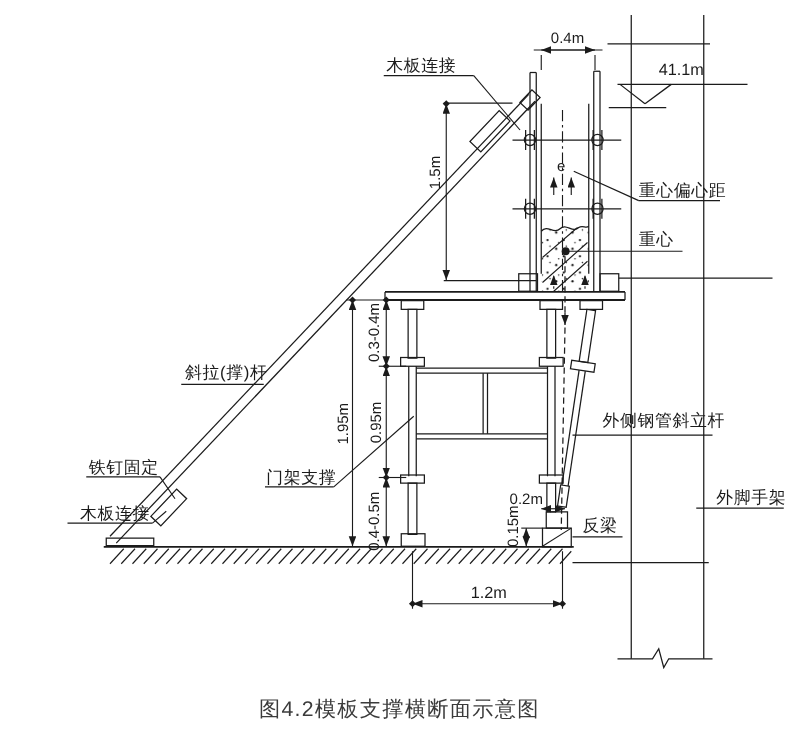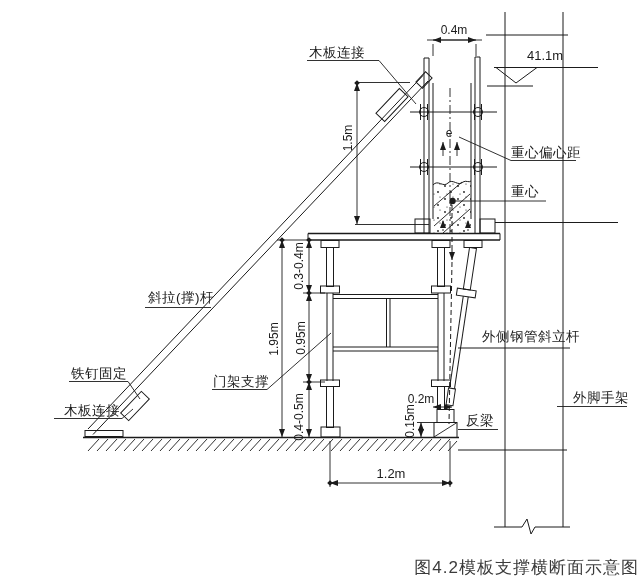--- a/index.html
+++ b/index.html
@@ -8,21 +8,21 @@
   svg{position:absolute;left:0;top:0;}
   .ln{stroke:#1b1b1b;stroke-width:1;fill:none;}
   .ln2{stroke:#1b1b1b;stroke-width:1.5;fill:none;}
   .thin{stroke:#1b1b1b;stroke-width:0.9;fill:none;}
   .dash{stroke:#1b1b1b;stroke-width:1;fill:none;stroke-dasharray:5 3;}
   .cl{stroke:#1b1b1b;stroke-width:0.9;fill:none;stroke-dasharray:9 3 2 3;}
   text{fill:#1b1b1b;font-family:"Liberation Sans","DejaVu Sans",sans-serif;}
   .lab{font-size:13.5px;letter-spacing:0.5px;}
   .dim{font-size:12px;}
   .dimb{font-size:13px;}
-  #caption{position:absolute;left:0;top:556px;width:100%;text-align:right;
+  #caption{position:absolute;left:0;top:556px;width:100%;text-align:center;
            font-size:17px;color:#3b3b3b;letter-spacing:1px;}
 </style>
 </head>
 <body>
 
 <div id="stage">
 <svg width="639" height="556" viewBox="0 0 639 556">
 <defs>
   <marker id="ar" orient="auto-start-reverse" markerWidth="9" markerHeight="7" refX="8" refY="3" markerUnits="userSpaceOnUse">
     <path d="M0,0 L8,3 L0,6 Z" fill="#1b1b1b"></path>

